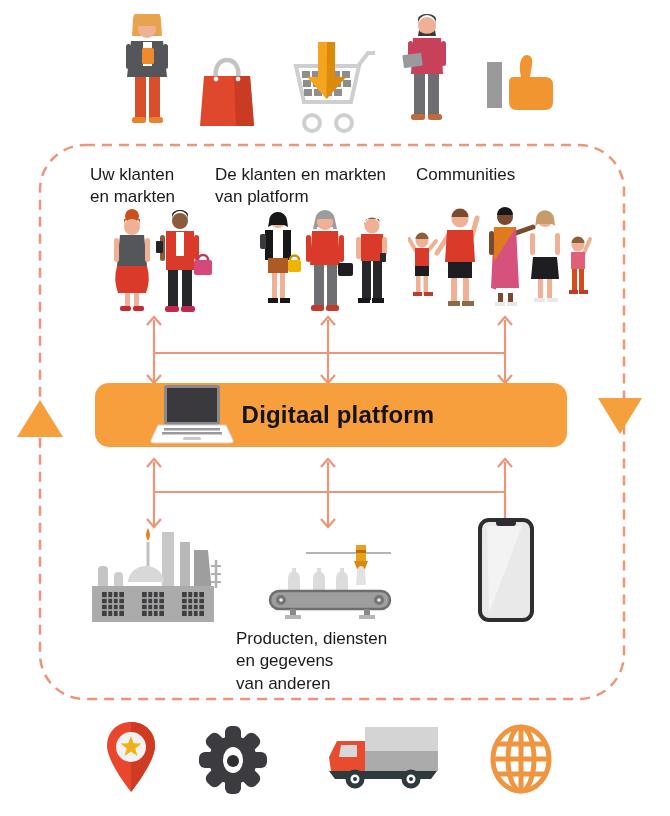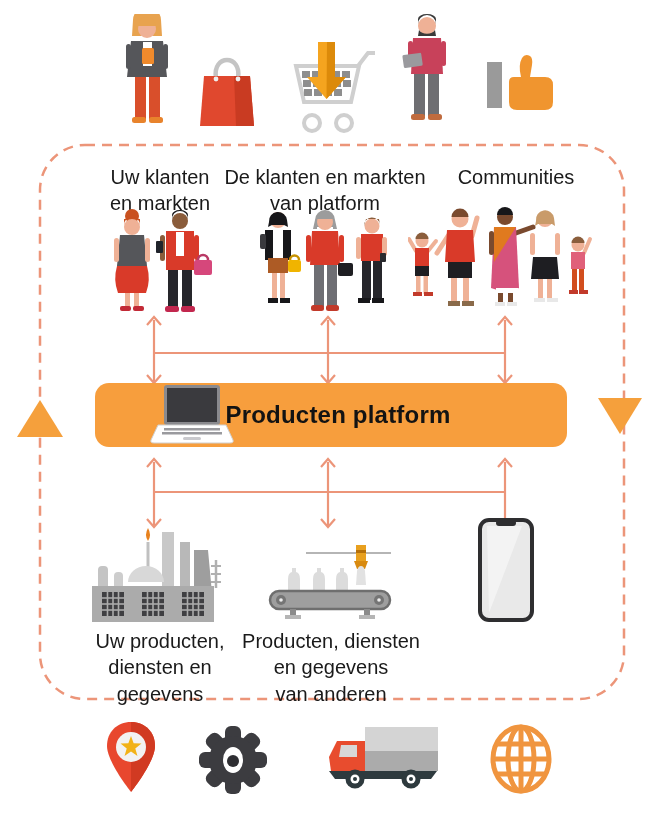--- a/index.html
+++ b/index.html
@@ -1,21 +1,21 @@
 <!DOCTYPE html>
 <html><head>
 <meta charset="utf-8">
 <title>Digitaal platform</title>
 <style>
   html,body{margin:0;padding:0;background:#fff;}
   .stage{position:relative;width:670px;height:816px;background:#ffffff;overflow:hidden;
          font-family:"Liberation Sans",sans-serif;color:#1a1a1a;}
   .abs{position:absolute;}
-  .node-label{position:absolute;white-space:pre-line;text-align:center;
-              font-size:20px;line-height:1.32;color:#1a1a1a;}
+  .node-label{position:absolute;white-space:pre-line;
+              font-size:17px;line-height:1.32;color:#1a1a1a;}
   .platform-bar{position:absolute;left:95px;top:383px;width:472px;height:64px;
                 background:#F79E3D;border-radius:14px;}
   .platform-label{position:absolute;left:0;top:0;width:100%;height:64px;
                   display:flex;align-items:center;justify-content:center;
                   padding-left:14px;box-sizing:border-box;
                   font-size:24px;font-weight:bold;color:#131313;letter-spacing:.2px;}
   .tri{width:0;height:0;position:absolute;}
   .tri-up{left:17px;top:400px;border-left:23px solid transparent;
           border-right:23px solid transparent;border-bottom:37px solid #F5A03C;}
   .tri-down{left:598px;top:398px;border-left:22px solid transparent;
@@ -95,21 +95,21 @@
   </svg>
 
   <svg class="abs" style="left:38px;top:143px" width="588" height="558" viewBox="0 0 588 558">
     <rect x="2" y="2" width="584" height="554" rx="45" fill="none" stroke="#EC9579" stroke-width="2.5" stroke-dasharray="10 7"></rect>
   </svg>
 
   <div class="node-label" style="left:90px;top:164px;width:140px">Uw klanten
 en markten</div>
   <div class="node-label" style="left:215px;top:164px;width:220px">De klanten en markten
 van platform</div>
-  <div class="node-label" style="left:436px;top:164px;width:160px">Communities</div>
+  <div class="node-label" style="left:416px;top:164px;width:160px">Communities</div>
 
   <svg class="abs" style="left:100px;top:206px" width="120" height="112" viewBox="0 0 120 112">
     <circle cx="32" cy="10" r="7" fill="#C9511F"></circle>
     <circle cx="32" cy="21" r="8" fill="#EFB196"></circle>
     <path d="M24,19 a8,8 0 0 1 16,0 l0,-6 h-16 Z" fill="#C9511F"></path>
     <path d="M20,29 h24 l3,31 h-30 Z" fill="#55565A"></path>
     <rect x="14" y="32" width="5" height="24" rx="2.5" fill="#EFB196"></rect>
     <rect x="45" y="32" width="5" height="24" rx="2.5" fill="#EFB196"></rect>
     <path d="M17,60 h30 q4,14 -1,27 h-28 q-5,-13 -1,-27 Z" fill="#D93A29"></path>
     <rect x="25" y="87" width="5" height="15" fill="#EFB196"></rect>
@@ -235,21 +235,21 @@
 
   <div class="platform-bar">
     <svg class="abs" style="left:55px;top:2px" width="84" height="61" viewBox="0 0 84 61">
       <rect x="14" y="0" width="56" height="40" rx="3" fill="#8A8A8E"></rect>
       <rect x="17" y="3" width="50" height="34" fill="#3A3A3E"></rect>
       <path d="M8,40 h68 l7,15 q1,3 -3,3 h-76 q-4,0 -3,-3 Z" fill="#FFFFFF" stroke="#CFCFCF" stroke-width="1"></path>
       <rect x="14" y="43" width="56" height="2.5" fill="#9A9A9E"></rect>
       <rect x="12" y="47" width="60" height="2.5" fill="#9A9A9E"></rect>
       <rect x="33" y="52" width="18" height="3" rx="1.5" fill="#C9C9CD"></rect>
     </svg>
-    <div class="platform-label">Producten platform</div>
+    <div class="platform-label">Digitaal platform</div>
   </div>
 
   <div class="tri tri-up"></div>
   <div class="tri tri-down"></div>
 
   <svg class="abs" style="left:140px;top:457px" width="380" height="72" viewBox="0 0 380 72" fill="none" stroke="#EC9579" stroke-width="2.2">
     <line x1="14" y1="5" x2="14" y2="68"></line>
     <line x1="188" y1="5" x2="188" y2="68"></line>
     <line x1="365" y1="5" x2="365" y2="68"></line>
     <line x1="14" y1="35" x2="365" y2="35"></line>
@@ -321,23 +321,20 @@
     <rect x="96" y="64" width="6" height="8" fill="#8A8A8A"></rect>
     <rect x="91" y="70" width="16" height="4" fill="#B5B5B5"></rect>
   </svg>
 
   <svg class="abs" style="left:478px;top:518px" width="56" height="104" viewBox="0 0 56 104">
     <rect x="2" y="2" width="52" height="100" rx="9" fill="#E9E9E9" stroke="#2E2E30" stroke-width="4"></rect>
     <path d="M9,8 L44,8 L11,95 Z" fill="#F3F3F3"></path>
     <rect x="18" y="2" width="20" height="6" rx="3" fill="#2E2E30"></rect>
   </svg>
 
-  <div class="node-label" style="left:85px;top:628px;width:150px">Uw producten,
-diensten en
-gegevens</div>
   <div class="node-label" style="left:236px;top:628px;width:190px">Producten, diensten
 en gegevens
 van anderen</div>
 
   <svg class="abs" style="left:105px;top:722px" width="52" height="72" viewBox="0 0 52 72">
     <path d="M26,0 C12,0 2,10 2,24 C2,40 26,70 26,70 C26,70 50,40 50,24 C50,10 40,0 26,0 Z" fill="#E8472E"></path>
     <path d="M26,0 C40,0 50,10 50,24 C50,40 26,70 26,70 Z" fill="#D13A22"></path>
     <circle cx="26" cy="25" r="15" fill="#F2F2F2"></circle>
     <polygon points="26,14 28.64,21.36 36.46,21.6 30.28,26.39 32.47,33.9 26,29.5 19.53,33.9 21.72,26.39 15.54,21.6 23.36,21.36" fill="#F2B217"></polygon>
   </svg>

